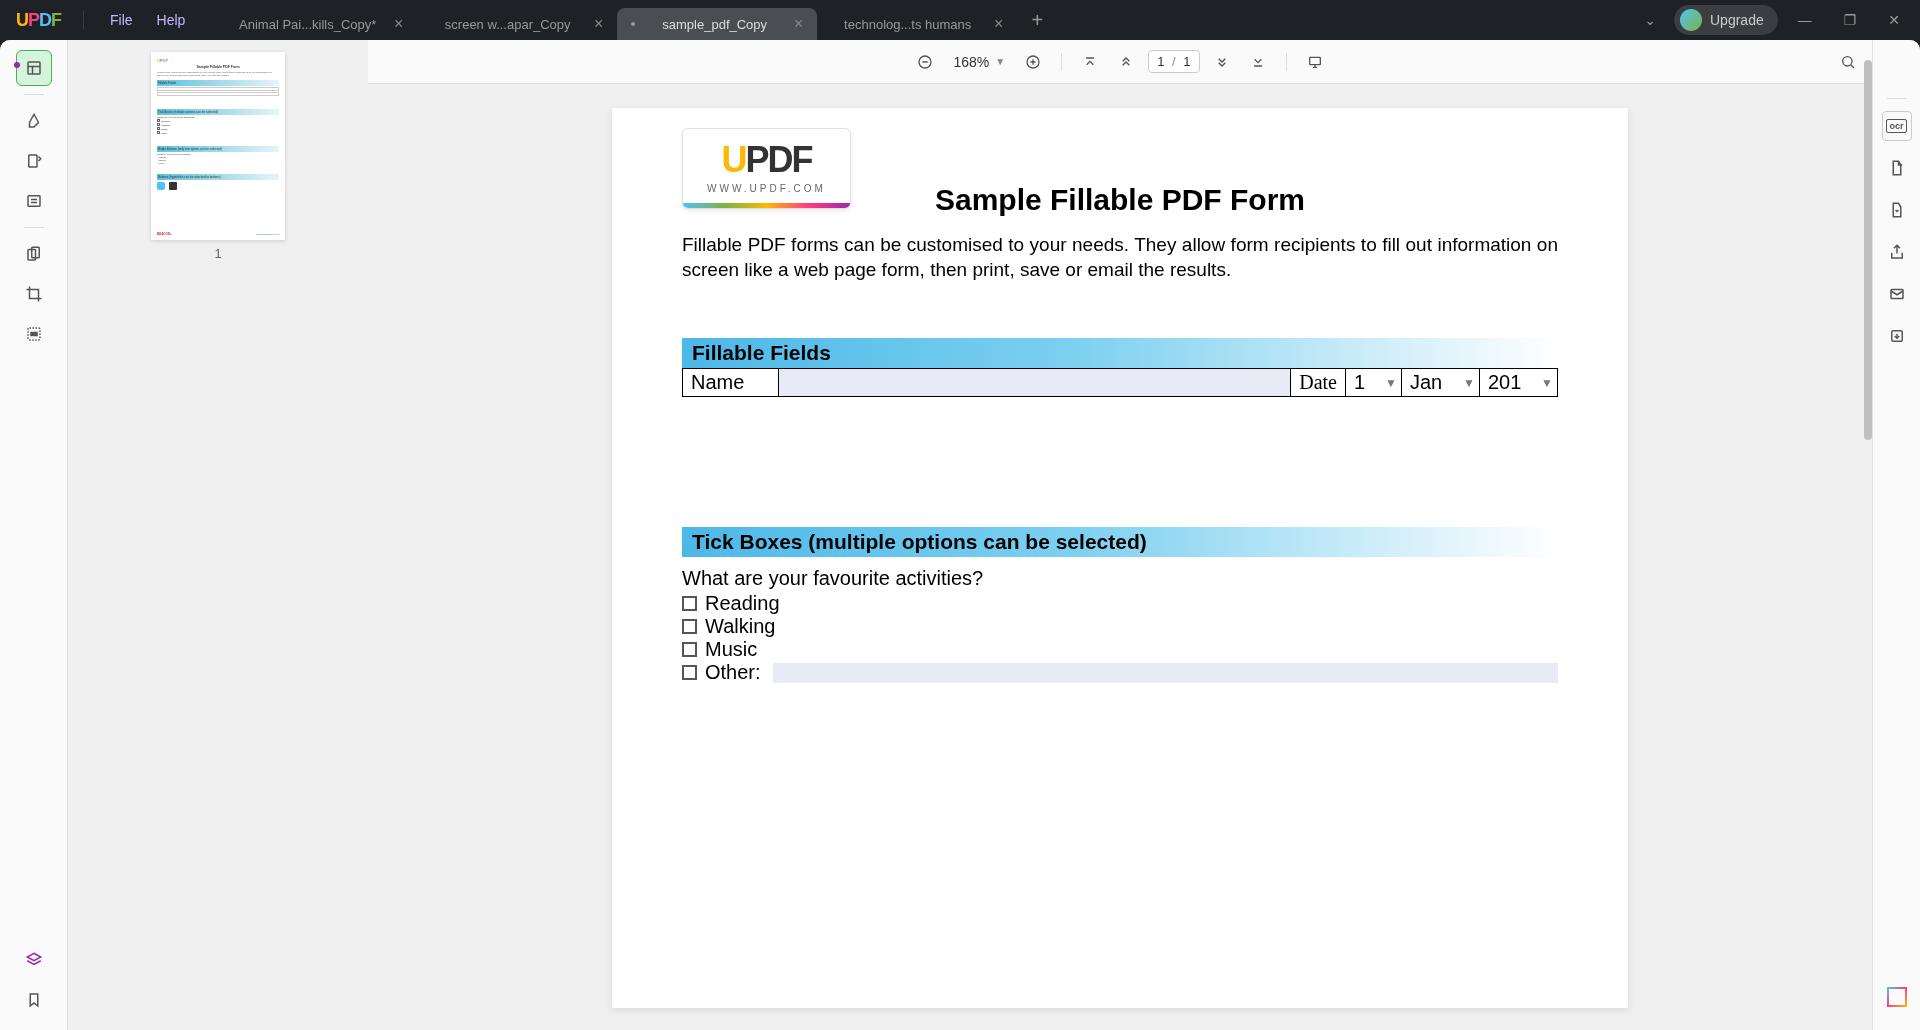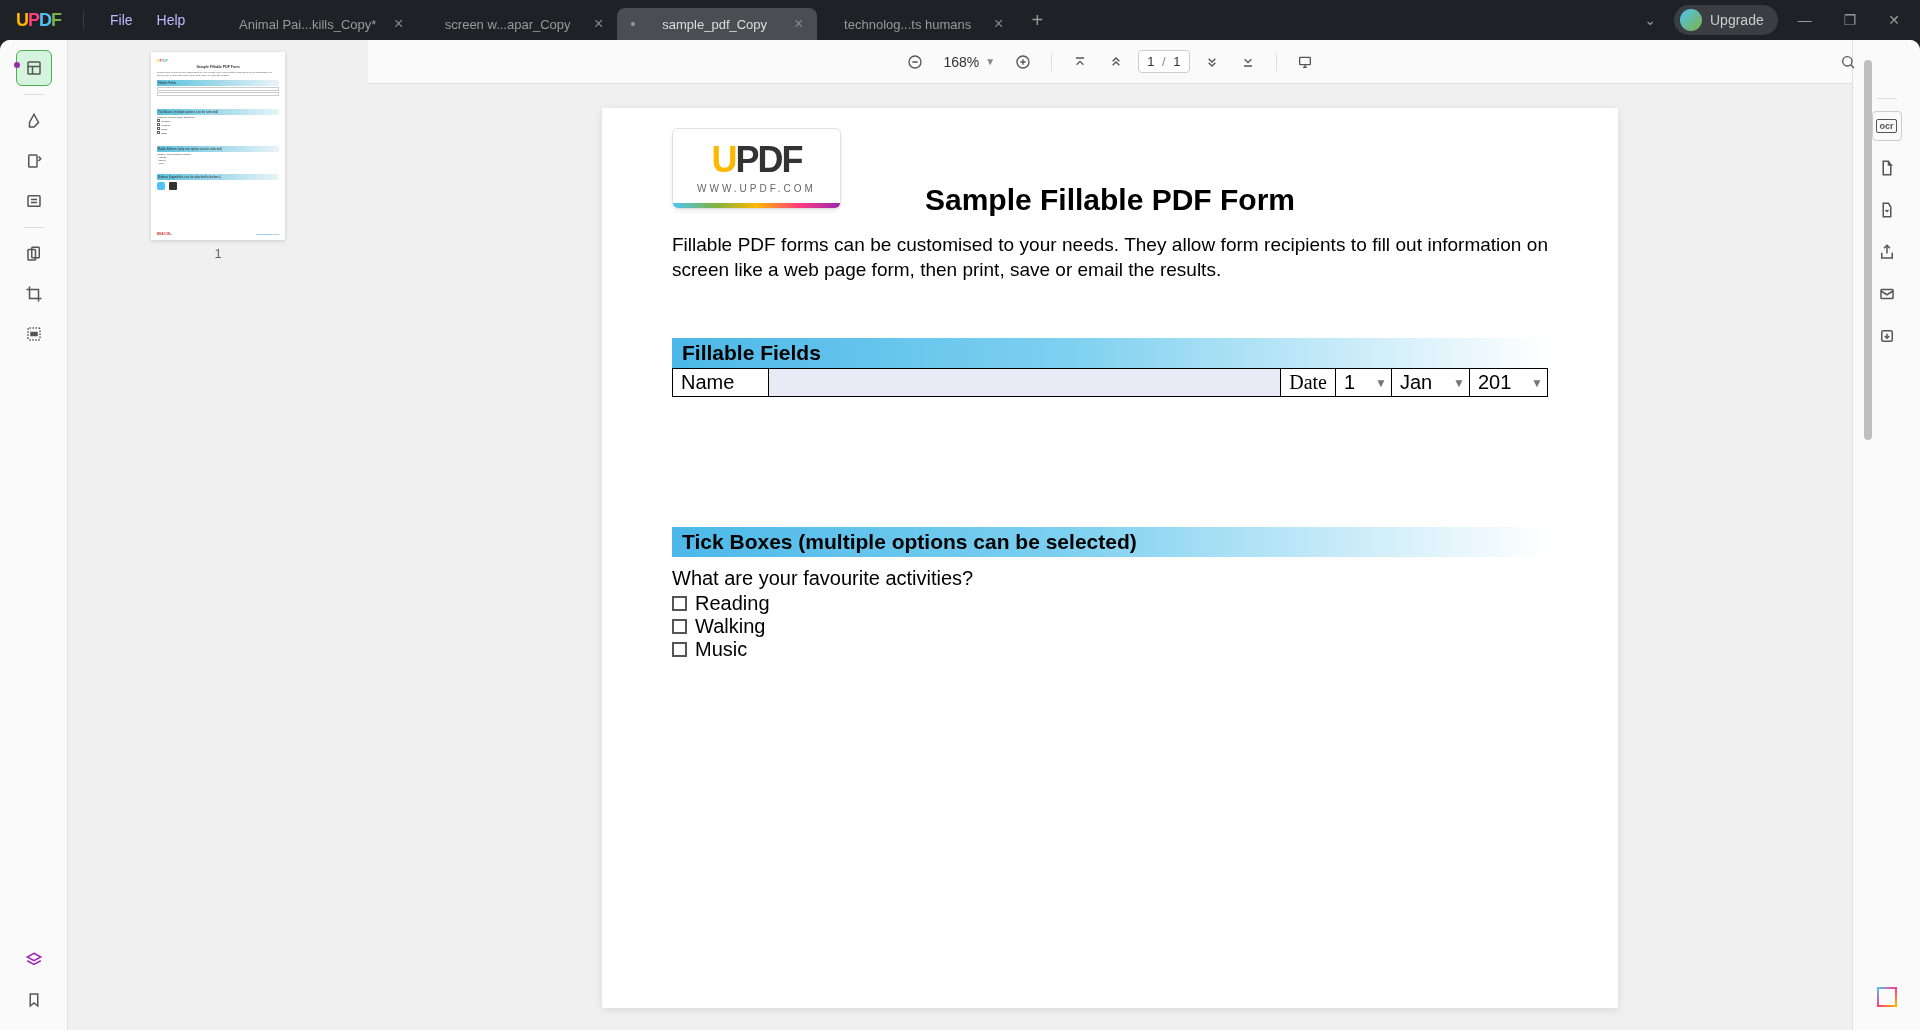--- a/index.html
+++ b/index.html
@@ -84,21 +84,21 @@
     .date-cell.wide { width: 78px; }
     .date-cell.wider { width: 78px; }
     
     .question { font-size: 20px; color: #000; margin-top: 10px; }
     .checklist { margin-top: 2px; }
     .checkitem { font-size: 20px; color: #000; display: flex; align-items: center; gap: 8px; line-height: 1.15; }
     .checkbox { width: 15px; height: 15px; border: 2px solid #555; display: inline-block; }
     .other-input { flex: 1; background: #e8eaf6; height: 20px; margin-left: 4px; }
     
     
-    .right-toolbar { width: 68px; background: #fafafa; display: flex; flex-direction: column; align-items: center; padding-top: 12px; gap: 12px; border-left: 1px solid #e0e0e0; }
+    .right-toolbar { width: 48px; background: #fafafa; display: flex; flex-direction: column; align-items: center; padding-top: 12px; gap: 12px; border-left: 1px solid #e0e0e0; }
     .right-btn { width: 30px; height: 30px; display: flex; align-items: center; justify-content: center; color: #555; cursor: pointer; border-radius: 4px; }
     .right-btn.boxed { border: 1px solid #ccc; }
     .right-sep { width: 20px; height: 1px; background: #ddd; }
     .right-spacer { flex: 1; }
     .ai-icon { width: 20px; height: 20px; border: 2px solid; border-image: linear-gradient(135deg, #4fc3f7, #ff3d7f, #ffb800) 1; border-radius: 6px; }
     
     .scrollbar { position: absolute; right: 48px; top: 60px; width: 8px; height: 380px; background: #c0c0c0; border-radius: 4px; }
   </style>
 </head>
 <body>
@@ -343,20 +343,25 @@
             <span>Reading</span>
           </div>
           <div class="checkitem">
             <span class="checkbox"></span>
             <span>Walking</span>
           </div>
           <div class="checkitem">
             <span class="checkbox"></span>
             <span>Music</span>
           </div>
+          <div class="checkitem">
+            <span class="checkbox"></span>
+            <span>Other:</span>
+            <span class="other-input"></span>
+          </div>
         </div>
         
       </div>
     </div>
   </div>
 
   <div class="right-toolbar">
     <div style="height:34px;"></div>
     <div class="right-sep"></div>
     <div class="right-btn boxed">

